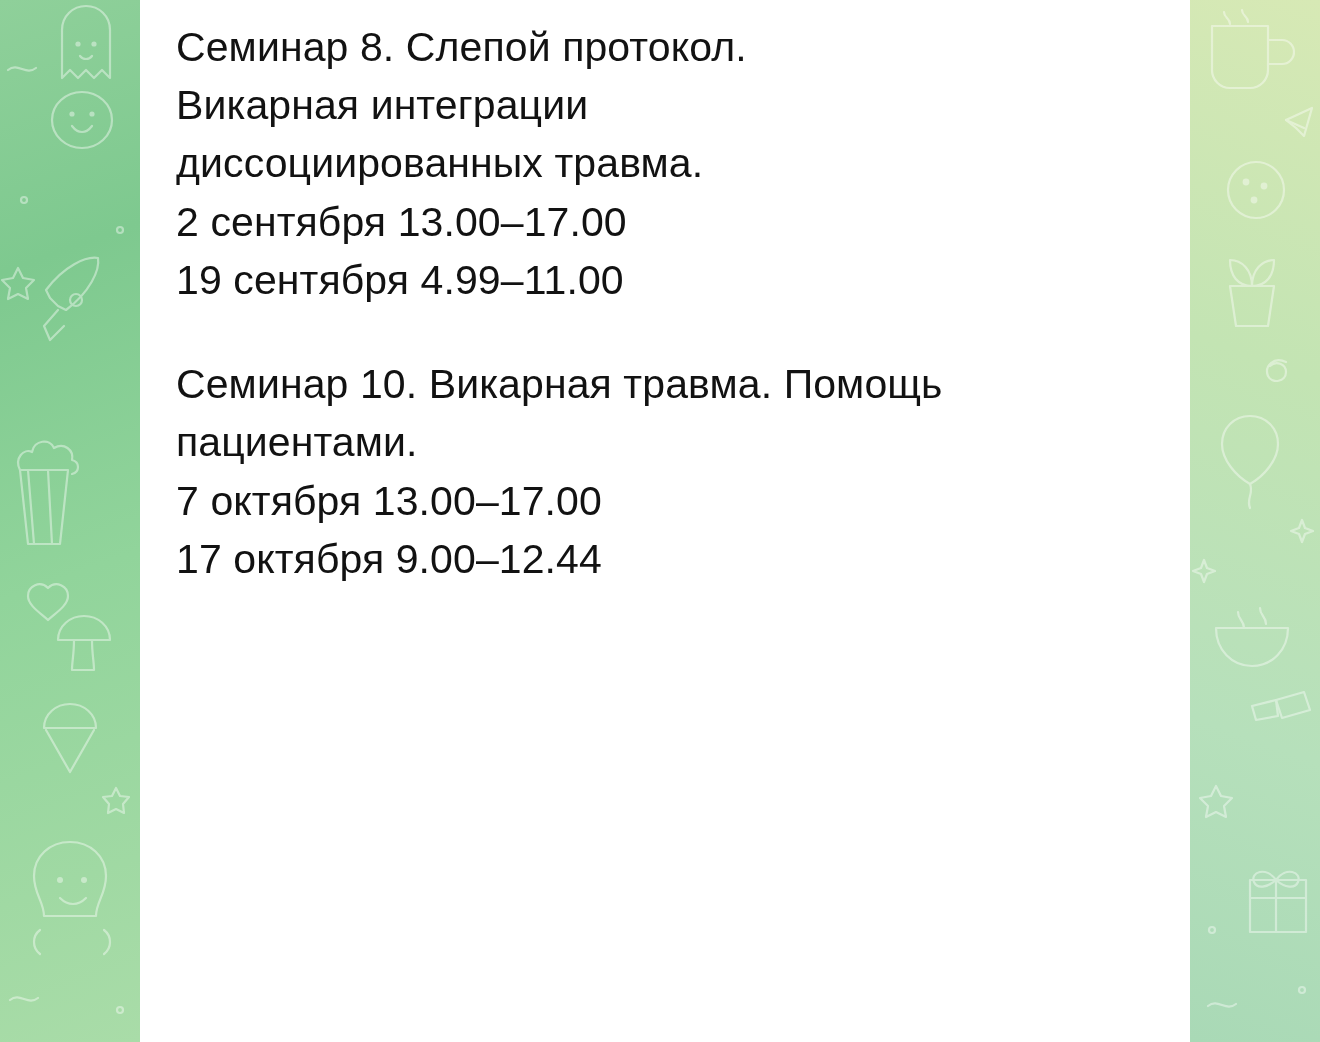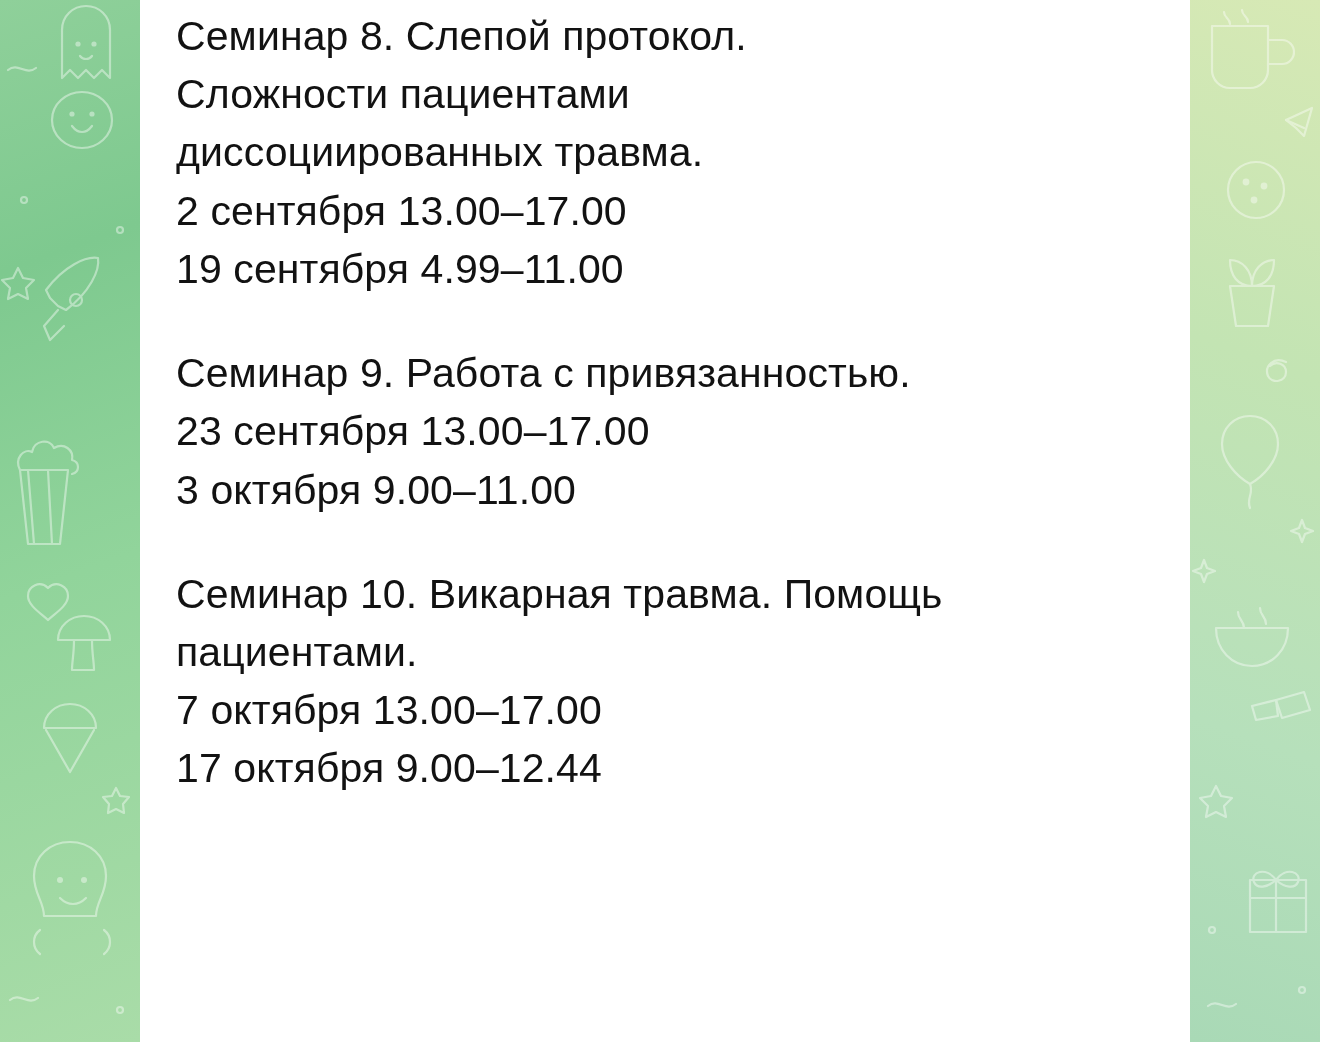--- a/index.html
+++ b/index.html
@@ -44,21 +44,21 @@
   .doodles svg {
     width: 100%;
     height: 100%;
     display: block;
   }
 
   
   .content {
     flex: 1 1 auto;
     background: #ffffff;
-    padding: 7px 40px 0 36px;
+    padding: 18px 40px 0 36px;
     box-sizing: border-box;
   }
 
   .block {
     margin: 0 0 46px 0;
   }
   .block:last-child {
     margin-bottom: 4px;
   }
   .line {
@@ -122,31 +122,26 @@
         <path d="M10 1000c10-8 18 6 28-2"></path>
         <circle cx="120" cy="1010" r="3"></circle>
       </svg>
     </div>
   </div>
 
   <div class="content">
 
     <div class="block">
       <div class="line">Семинар 8. Слепой протокол.</div>
-      <div class="line">Сложности пациентами</div>
+      <div class="line">Викарная интеграции</div>
       <div class="line">диссоциированных травма.</div>
       <div class="line">2 сентября 13.00–17.00</div>
       <div class="line">19 сентября 4.99–11.00</div>
     </div>
 
-    <div class="block">
-      <div class="line">Семинар 9. Работа с привязанностью.</div>
-      <div class="line">23 сентября 13.00–17.00</div>
-      <div class="line">3 октября 9.00–11.00</div>
-    </div>
 
     <div class="block">
       <div class="line">Семинар 10. Викарная травма. Помощь</div>
       <div class="line">пациентами.</div>
       <div class="line">7 октября 13.00–17.00</div>
       <div class="line">17 октября 9.00–12.44</div>
     </div>
 
   </div>
 

